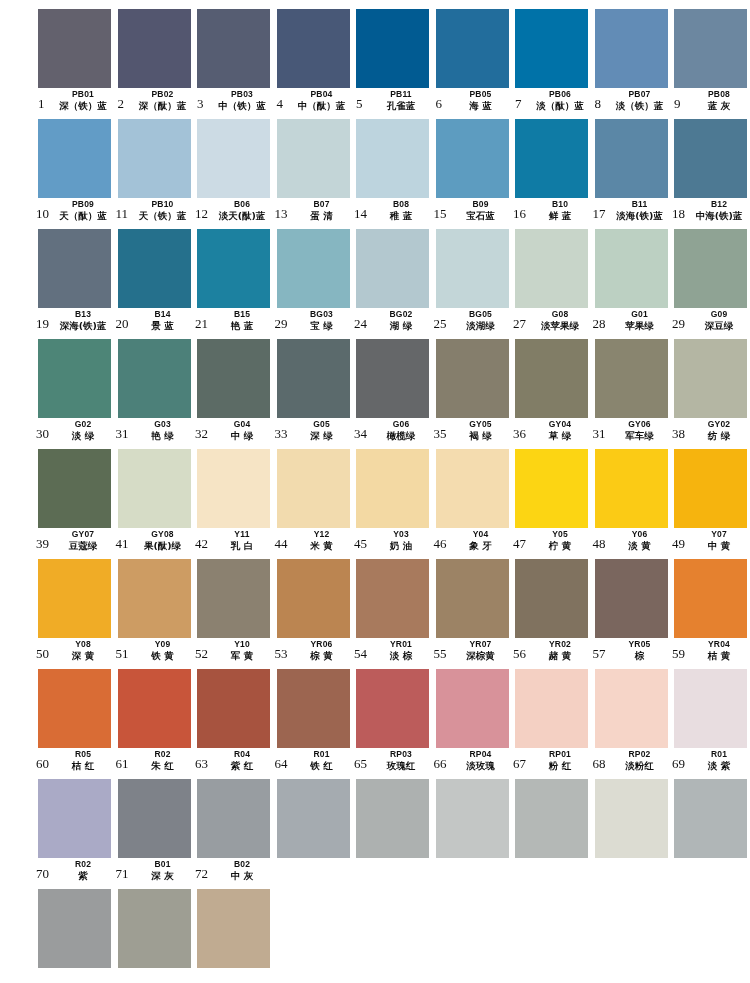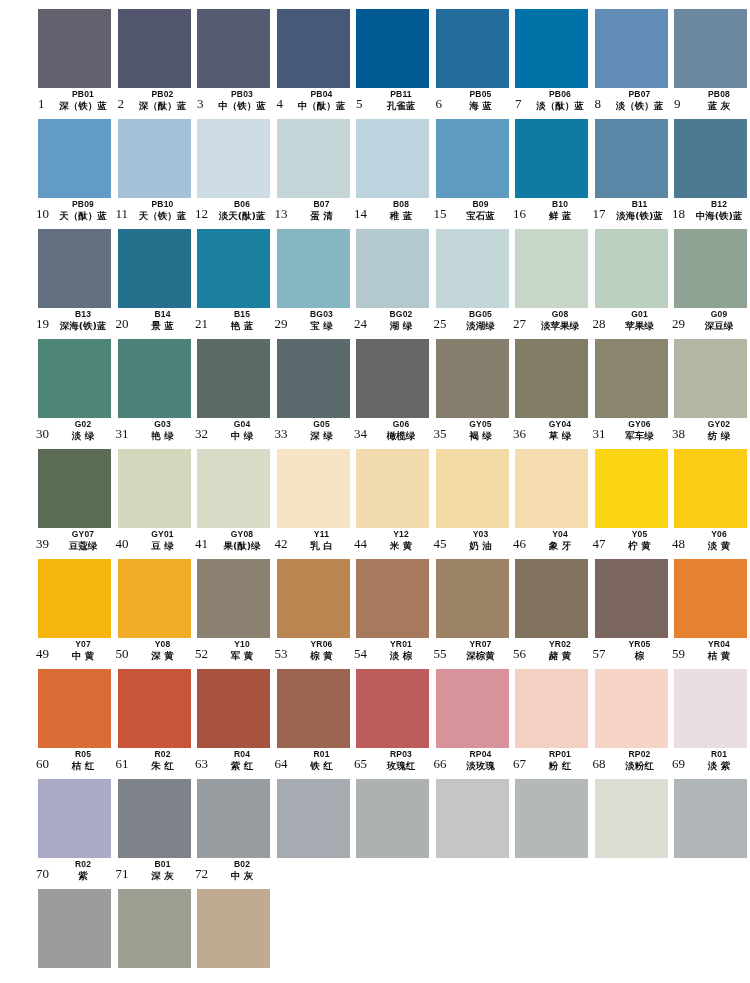--- a/index.html
+++ b/index.html
@@ -468,30 +468,20 @@
         <div class="swatch-chip" style="background: rgb(92, 108, 84);"></div>
         <div class="swatch-caption">
           <span class="swatch-index wide">39</span>
           <span class="swatch-text">
             <div class="swatch-code">GY07</div>
             <div class="swatch-name">豆蔻绿</div>
           </span>
         </div>
       </div>
       <div class="swatch-cell">
-        <div class="swatch-chip" style="background: rgb(211, 216, 189);"></div>
-        <div class="swatch-caption">
-          <span class="swatch-index wide">40</span>
-          <span class="swatch-text">
-            <div class="swatch-code">GY01</div>
-            <div class="swatch-name">豆 绿</div>
-          </span>
-        </div>
-      </div>
-      <div class="swatch-cell">
         <div class="swatch-chip" style="background: rgb(214, 220, 198);"></div>
         <div class="swatch-caption">
           <span class="swatch-index wide">41</span>
           <span class="swatch-text">
             <div class="swatch-code">GY08</div>
             <div class="swatch-name">果(酞)绿</div>
           </span>
         </div>
       </div>
       <div class="swatch-cell">
@@ -564,20 +554,30 @@
           </span>
         </div>
       </div>
       <div class="swatch-cell">
         <div class="swatch-chip" style="background: rgb(240, 172, 38);"></div>
         <div class="swatch-caption">
           <span class="swatch-index wide">50</span>
           <span class="swatch-text">
             <div class="swatch-code">Y08</div>
             <div class="swatch-name">深 黄</div>
+          </span>
+        </div>
+      </div>
+      <div class="swatch-cell">
+        <div class="swatch-chip" style="background: rgb(205, 156, 99);"></div>
+        <div class="swatch-caption">
+          <span class="swatch-index wide">51</span>
+          <span class="swatch-text">
+            <div class="swatch-code">Y09</div>
+            <div class="swatch-name">铁 黄</div>
           </span>
         </div>
       </div>
       <div class="swatch-cell">
         <div class="swatch-chip" style="background: rgb(139, 129, 112);"></div>
         <div class="swatch-caption">
           <span class="swatch-index wide">52</span>
           <span class="swatch-text">
             <div class="swatch-code">Y10</div>
             <div class="swatch-name">军 黄</div>

